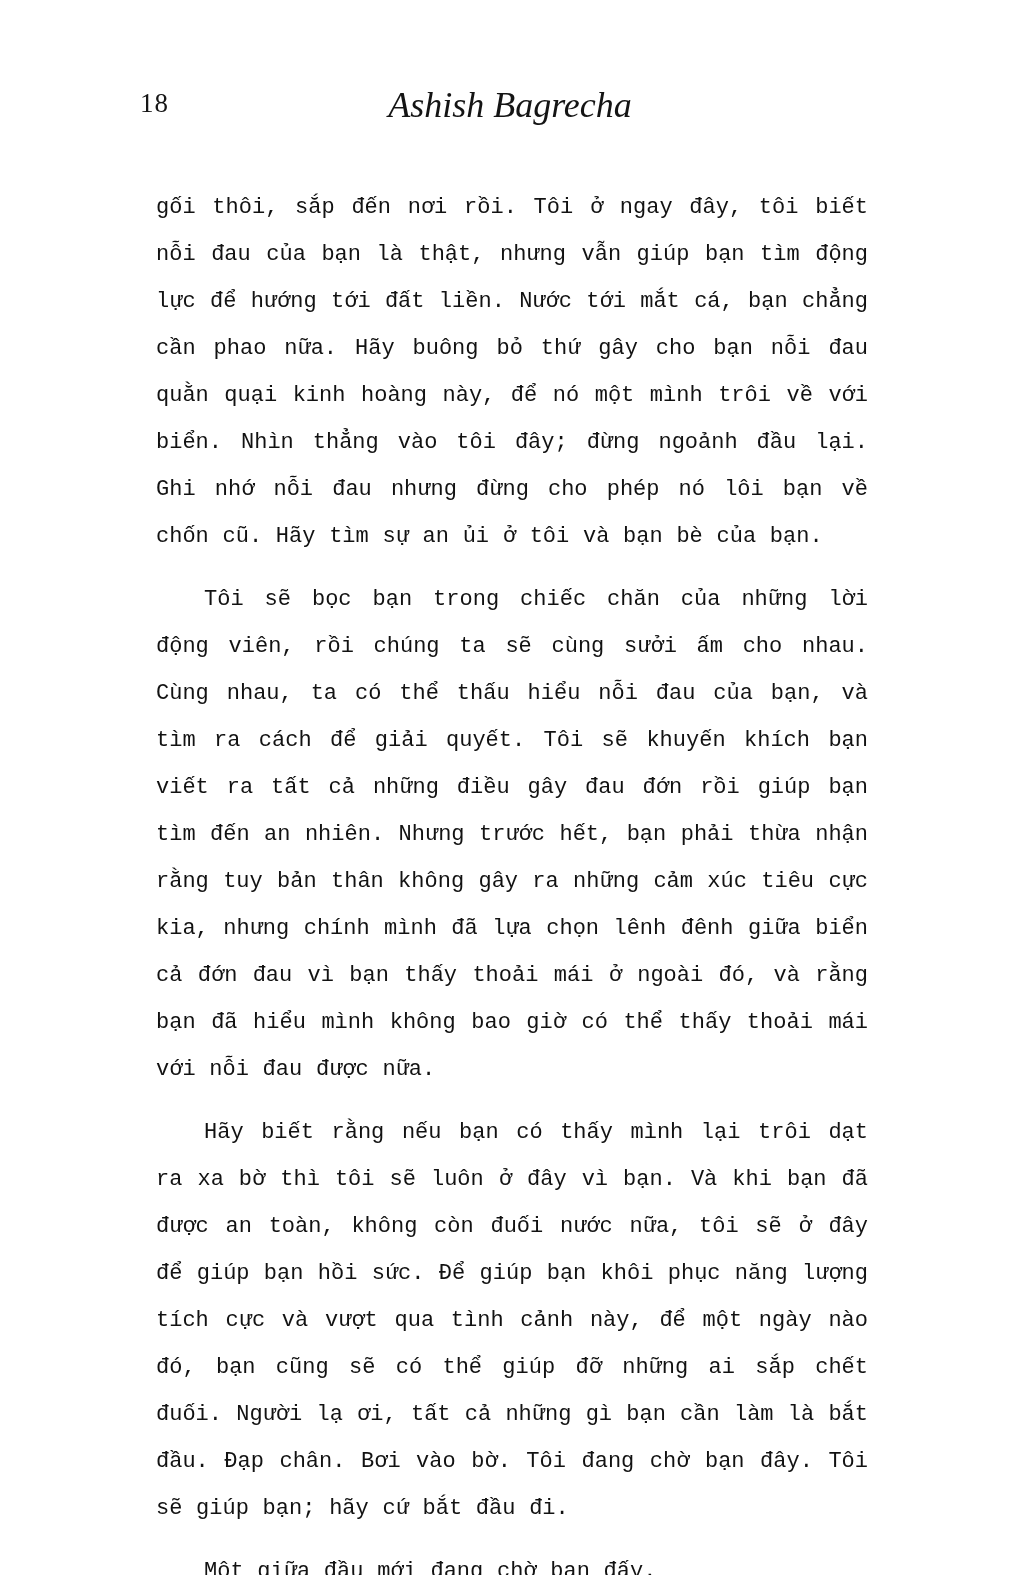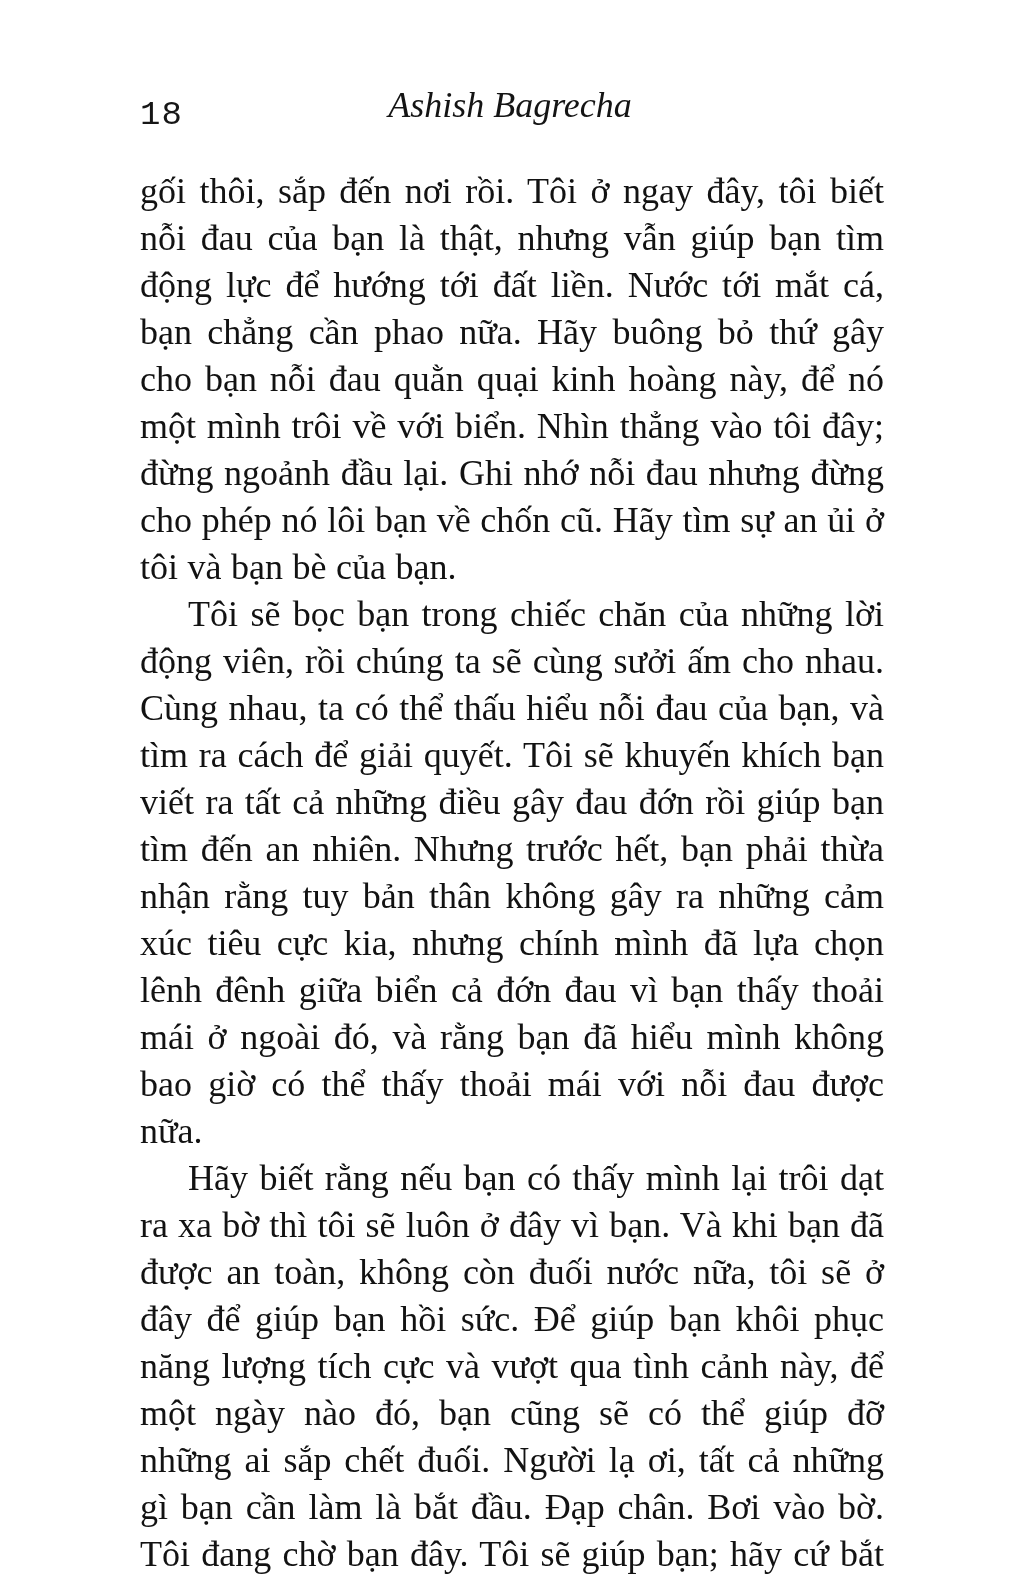--- a/index.html
+++ b/index.html
@@ -20,50 +20,50 @@
   .running-header {
     position: absolute;
     top: 84px;
     left: 140px;
     right: 144px;
     height: 40px;
   }
   .page-number {
     position: absolute;
     left: 0;
-    top: 12px;
-    font-size: 34px;
+    top: 4px;
+    font-size: 27px;
     letter-spacing: 1px;
     color: #161616;
-    font-family: Liberation Mono, monospace;
   }
   .running-head {
     position: absolute;
     left: 0;
     right: 0;
     top: 0;
     text-align: center;
     font-style: italic;
     font-size: 36px;
     color: #141414;
   }
   .body-text {
     position: absolute;
     top: 168px;
     left: 140px;
     width: 744px;
   }
   .body-text p {
-    margin: 0;
-    font-size: 36px;
+    margin: 16px;
+    font-size: 22px;
     line-height: 47px;
     text-align: justify;
     text-justify: inter-word;
     color: #121212;
     word-spacing: 0.5px;
+    font-family: Liberation Mono, monospace;
   }
   .body-text p.indent {
     text-indent: 48px;
   }
 </style>
 </head>
 <body>
 
 <div class="page">
   <header class="running-header">

